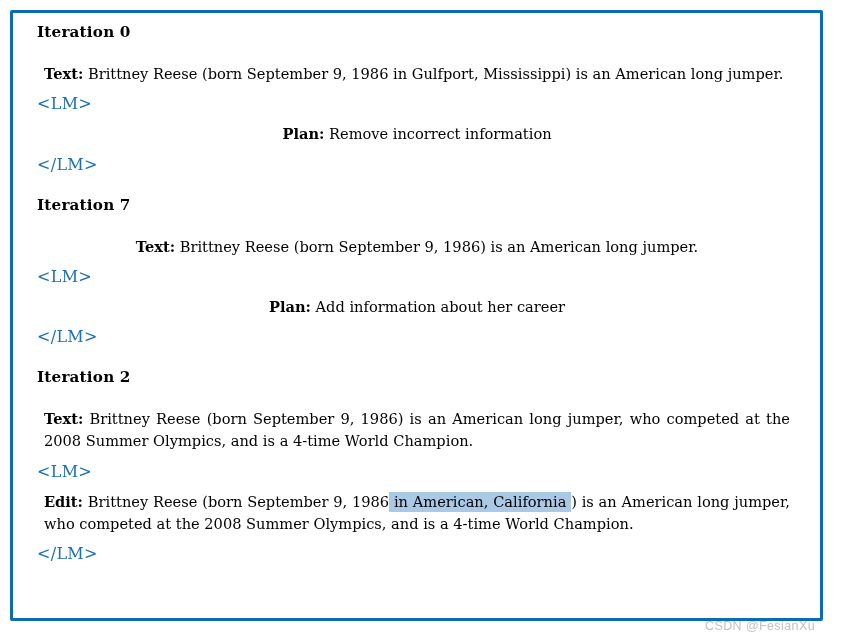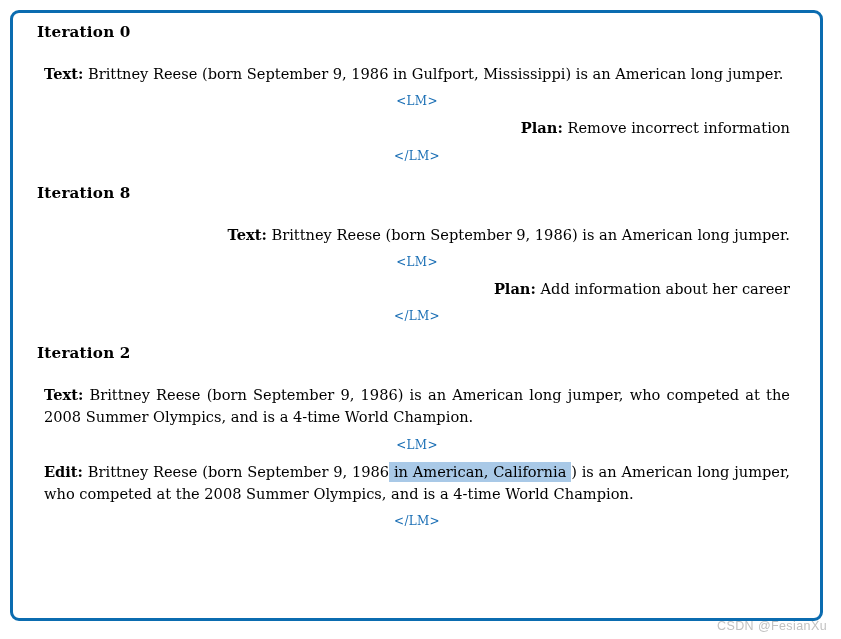--- a/index.html
+++ b/index.html
@@ -15,21 +15,21 @@
     position: relative;
   }
   #frame {
     position: absolute;
     left: 10px;
     top: 10px;
     width: 813px;
     height: 611px;
     box-sizing: border-box;
     border: 3px solid #0b6cb0;
-    border-radius: 9px;
+    border-radius: 2px;
     background: #ffffff;
   }
   #content {
     position: absolute;
     left: 24px;
     top: 12px;
     width: 760px;
     font-size: 14.6px;
     color: #000000;
     line-height: 1.0;
@@ -43,32 +43,31 @@
   .block {
     margin: 0;
   }
   .para {
     margin: 7px;
     text-align: justify;
     text-justify: inter-word;
     line-height: 1.52;
     hyphens: none;
   }
-  .para.nojust { text-align: right; }
+  .para.nojust { text-align: center; }
   .lbl {
     font-weight: bold;
   }
   .lm {
     color: #1b6fb5;
-    font-size: 12px;
+    font-size: 16px;
     letter-spacing: 0.3px;
     line-height: 1.5;
     margin: 0;
     font-family: "DejaVu Serif", "Liberation Serif", serif;
-    text-align: center;
   }
   .strike {
     position: relative;
     white-space: nowrap;
   }
   .strike::after {
     content: "";
     position: absolute;
     left: -1px;
     right: -1px;
@@ -78,21 +77,21 @@
   .hl {
     background: #a9c9e7;
     box-decoration-break: clone;
     -webkit-box-decoration-break: clone;
     padding: 1px 0 2px 0;
   }
   .spacer-md { height: 21px; }
   .after-title { height: 16px; }
   #watermark {
     position: absolute;
-    right: 14px;
+    right: 26px;
     bottom: 6px;
     font-family: "Liberation Sans", "DejaVu Sans", sans-serif;
     font-size: 12.5px;
     color: #c2c2c2;
     letter-spacing: 0.4px;
     white-space: nowrap;
   }
 </style>
 </head>
 <body>
@@ -105,21 +104,21 @@
       <div class="after-title"></div>
       <div class="para"><span class="lbl">Text:</span> <span>Brittney Reese (born September 9, 1986 in Gulfport, Mississippi) is an American long jumper.</span></div>
       <div class="lm">&lt;LM&gt;</div>
       <div class="para nojust"><span class="lbl">Plan:</span> <span>Remove incorrect information</span></div>
       <div class="lm">&lt;/LM&gt;</div>
     </div>
 
     <div class="spacer-md"></div>
 
     <div class="block">
-      <div class="iter-title">Iteration 8</div>
+      <div class="iter-title">Iteration 7</div>
       <div class="after-title"></div>
       <div class="para nojust"><span class="lbl">Text:</span> <span>Brittney Reese (born September 9, 1986) is an American long jumper.</span></div>
       <div class="lm">&lt;LM&gt;</div>
       <div class="para nojust"><span class="lbl">Plan:</span> <span>Add information about her career</span></div>
       <div class="lm">&lt;/LM&gt;</div>
     </div>
 
     <div class="spacer-md"></div>
 
     <div class="block">

